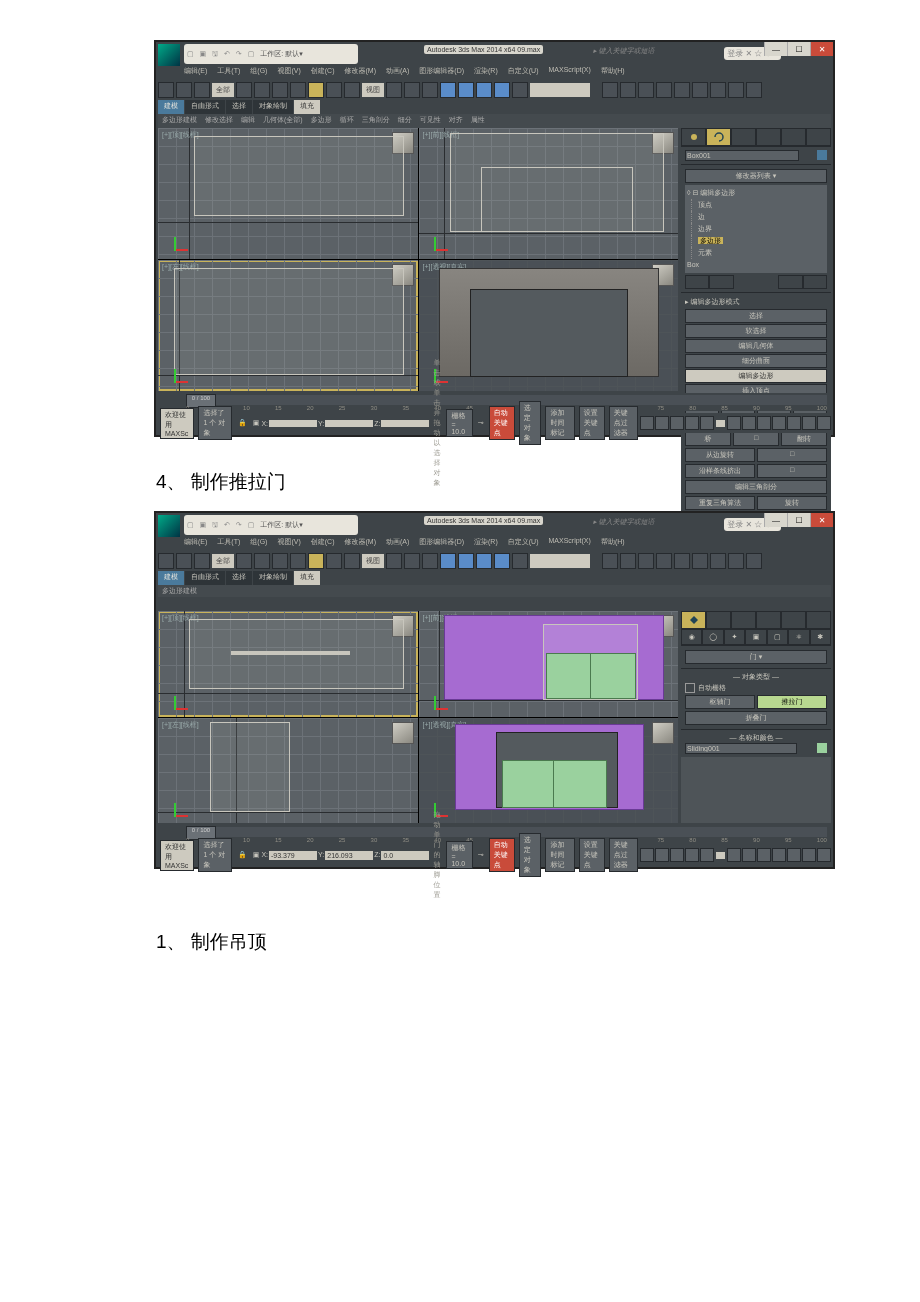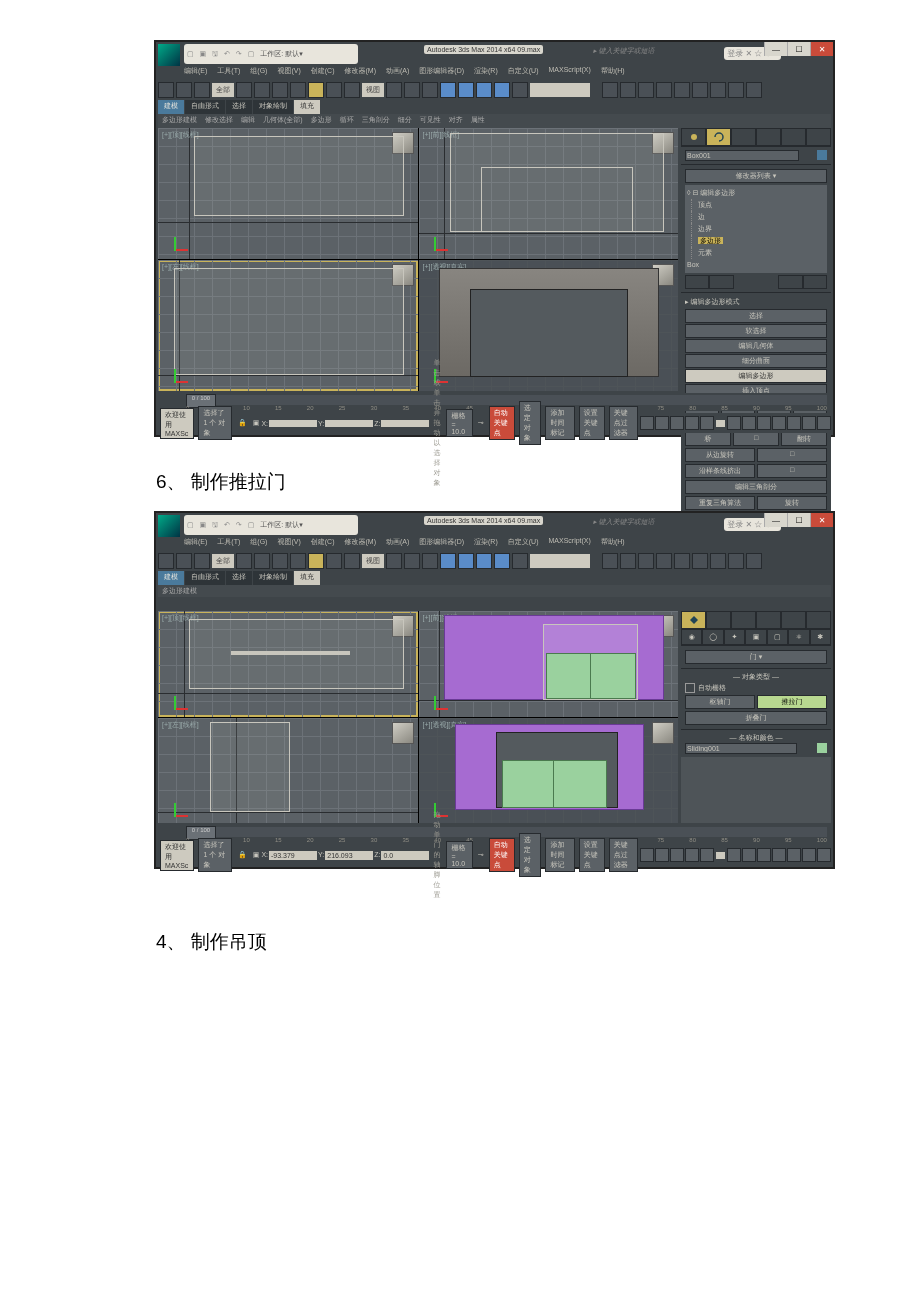--- a/index.html
+++ b/index.html
@@ -361,21 +361,21 @@
           <div class="k"></div>
           <div class="k"></div>
           <div class="k"></div>
           <div class="k"></div>
           <div class="k"></div>
           <div class="k"></div>
     </div>
   </div>
 </div>
 
-<div class="step">6、 制作推拉门</div>
+<div class="step">4、 制作推拉门</div>
 
 <div class="shot shot2">
   <div class="logo"></div>
   <div class="titlebar" style="width:168px">
     <span class="icons">▢ ▣ 🖫 ↶ ↷ ▢</span>
     <span class="ws">工作区: 默认</span>
     <span> ▾</span>
   </div>
   <div class="titlecenter" style="left:268px">Autodesk 3ds Max 2014 x64    09.max</div>
   <div class="searchbox" style="left:437px">▸ <span>键入关键字或短语</span></div>
@@ -607,15 +607,15 @@
           <div class="k"></div>
           <div class="k"></div>
           <div class="k"></div>
           <div class="k"></div>
           <div class="k"></div>
           <div class="k"></div>
     </div>
   </div>
 </div>
 
-<div class="step" style="margin-top:60px">4、 制作吊顶</div>
+<div class="step" style="margin-top:60px">1、 制作吊顶</div>
 
 </div>
 
 </body></html>

